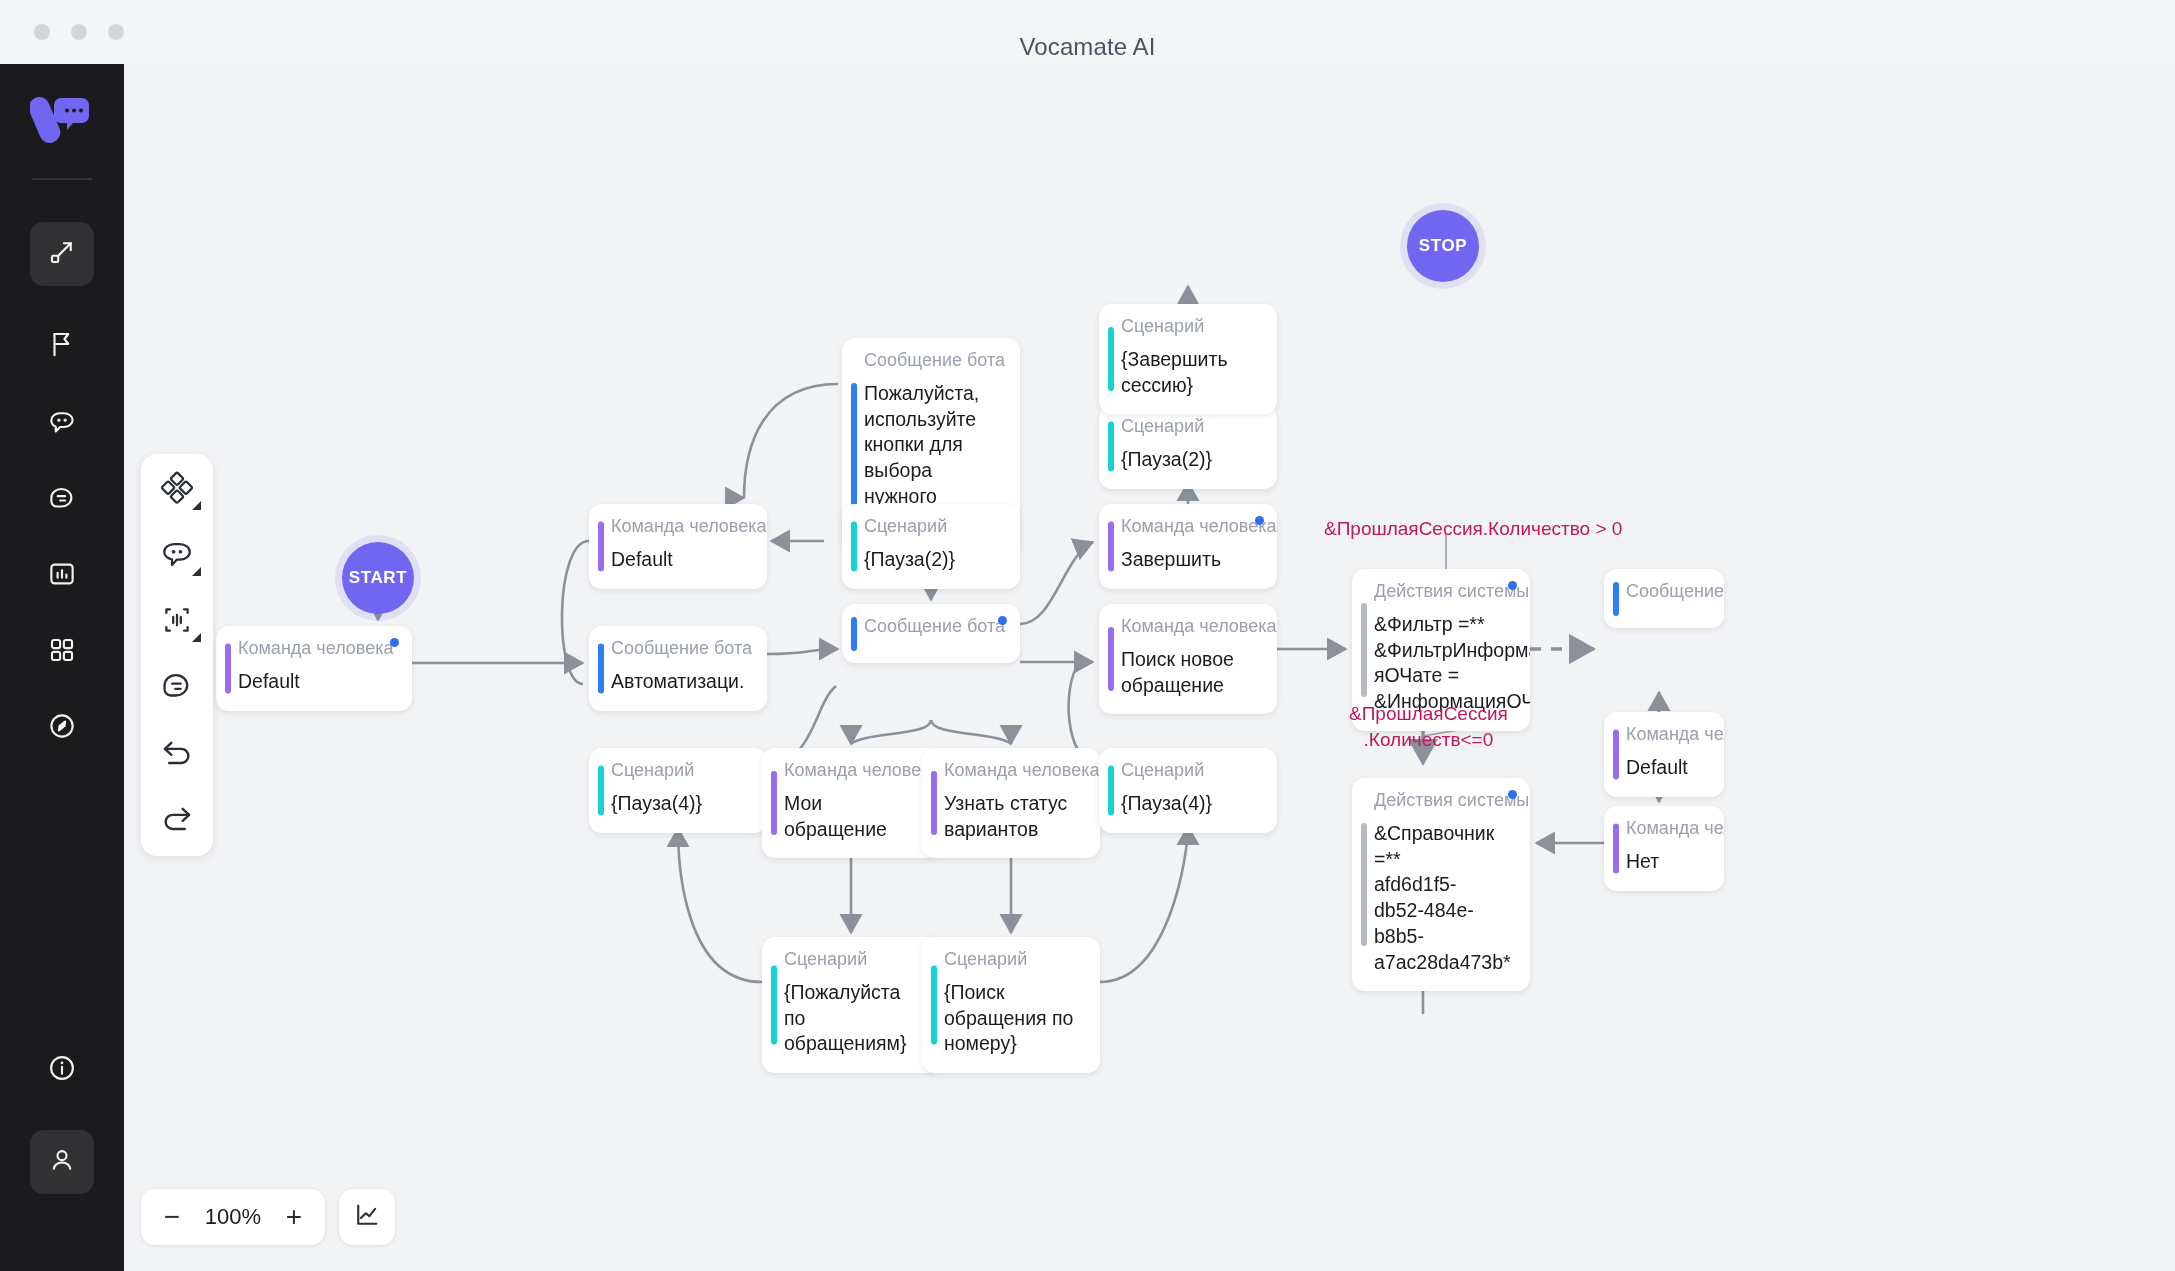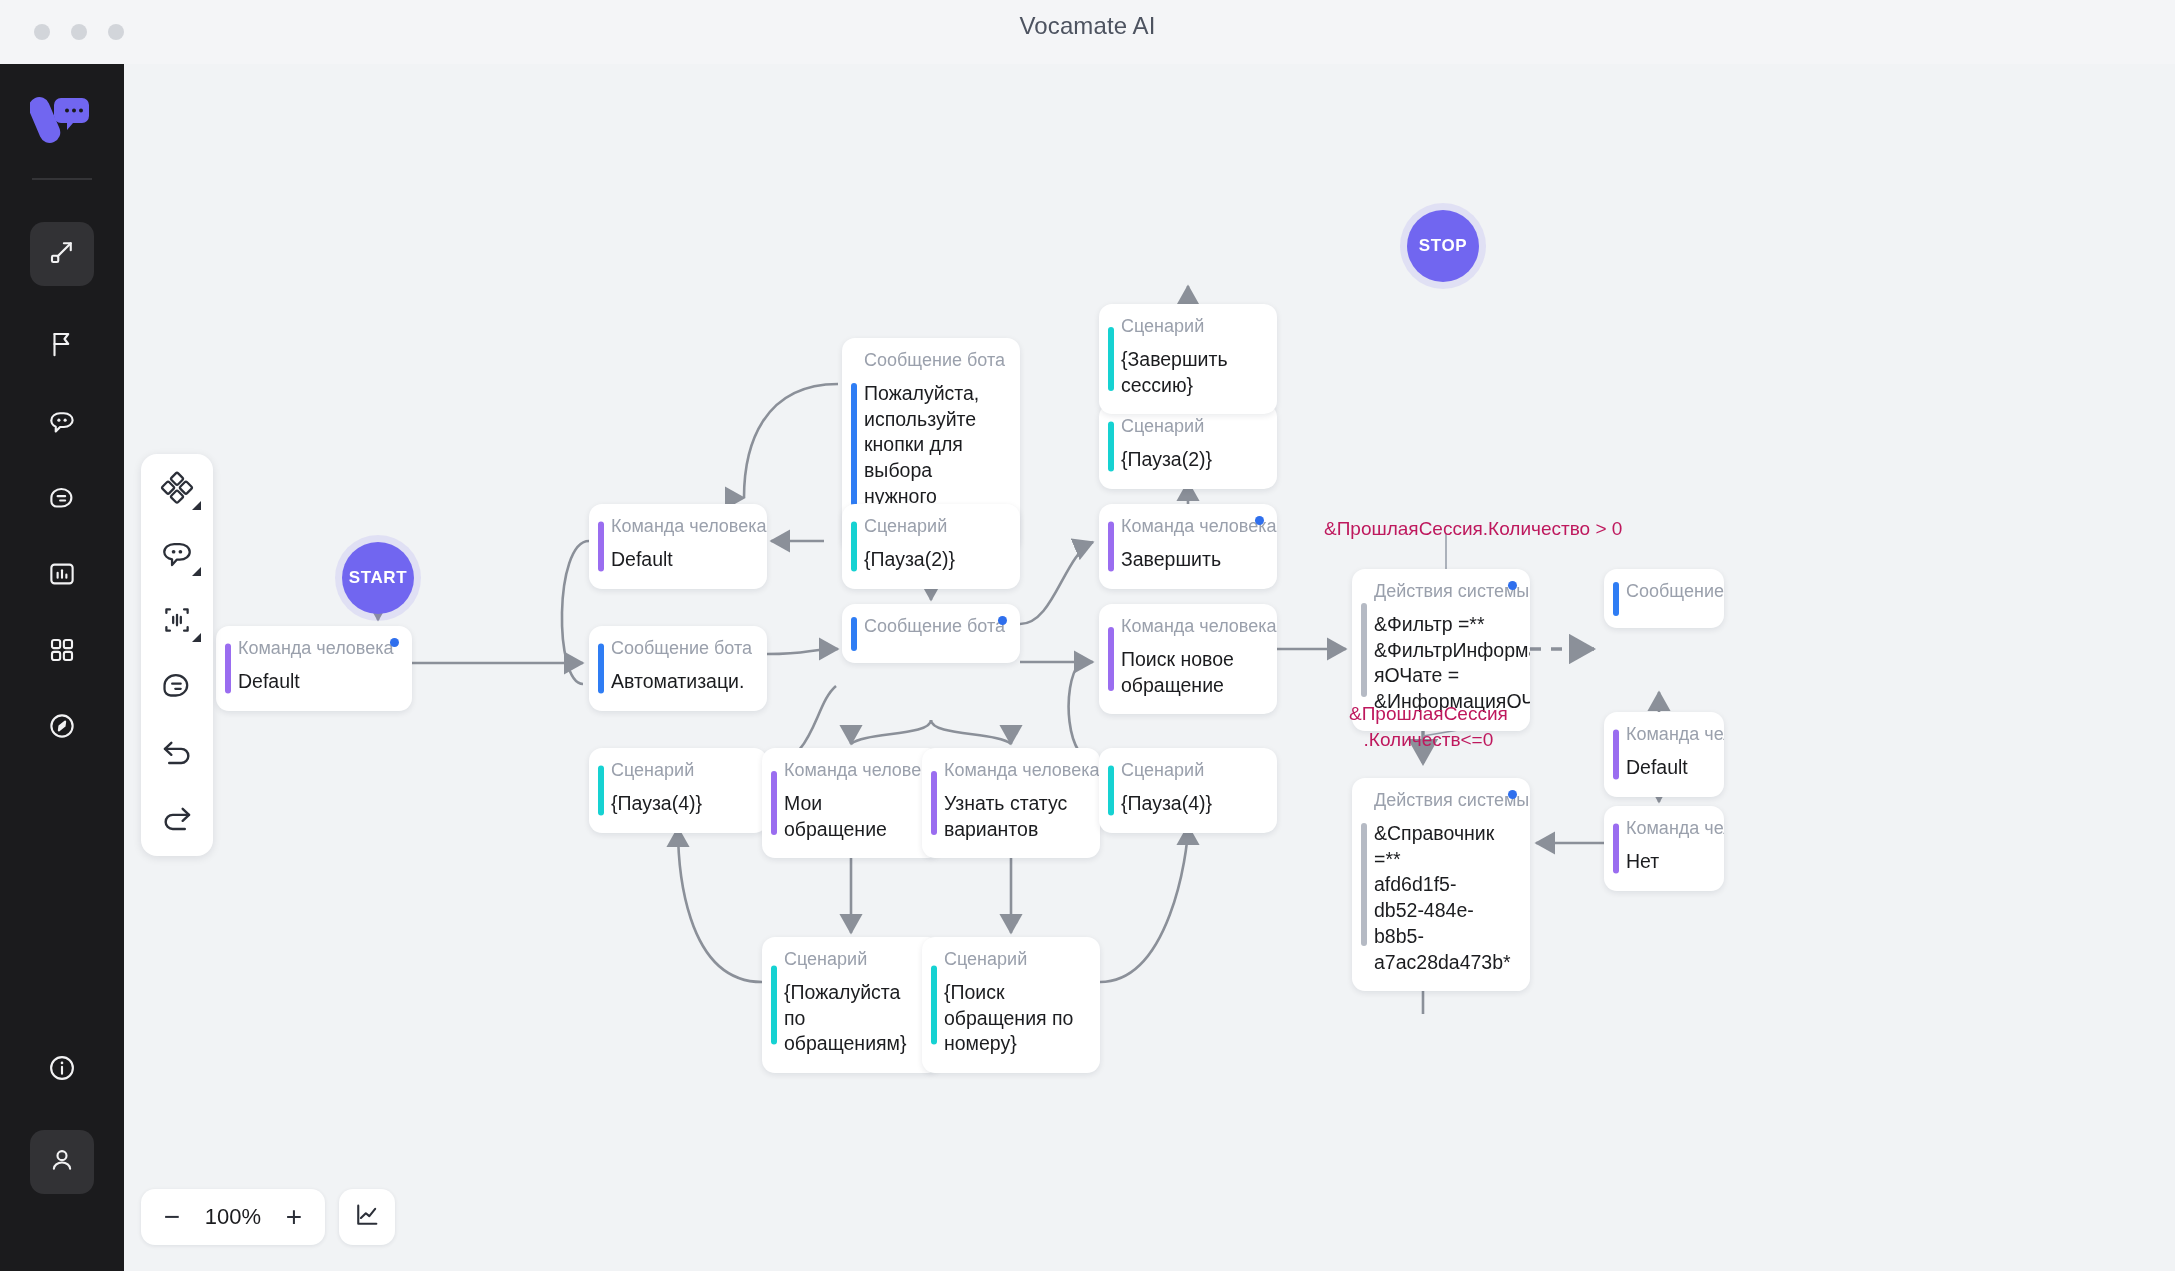--- a/index.html
+++ b/index.html
@@ -18,21 +18,21 @@
   
   .titlebar {
     position: absolute; top: 0; left: 0;
     width: 2175px; height: 64px;
     background: #f4f5f7;
     border-top-left-radius: 14px; border-top-right-radius: 14px;
   }
   .traffic { position: absolute; left: 34px; top: 24px; display: flex; gap: 21px; }
   .traffic i { width: 16px; height: 16px; border-radius: 50%; background: #d2d5da; display: block; }
   .win-title {
-    position: absolute; left: 0; top: 12px; width: 2175px;
+    position: absolute; left: 0; top: 33px; width: 2175px;
     text-align: center; font-size: 24px; color: #4d5360; letter-spacing: .1px;
   }
 
   
   .rail {
     position: absolute; left: 0; top: 64px;
     width: 124px; height: 1207px;
     background: #1b1b1d;
   }
   .logo {

